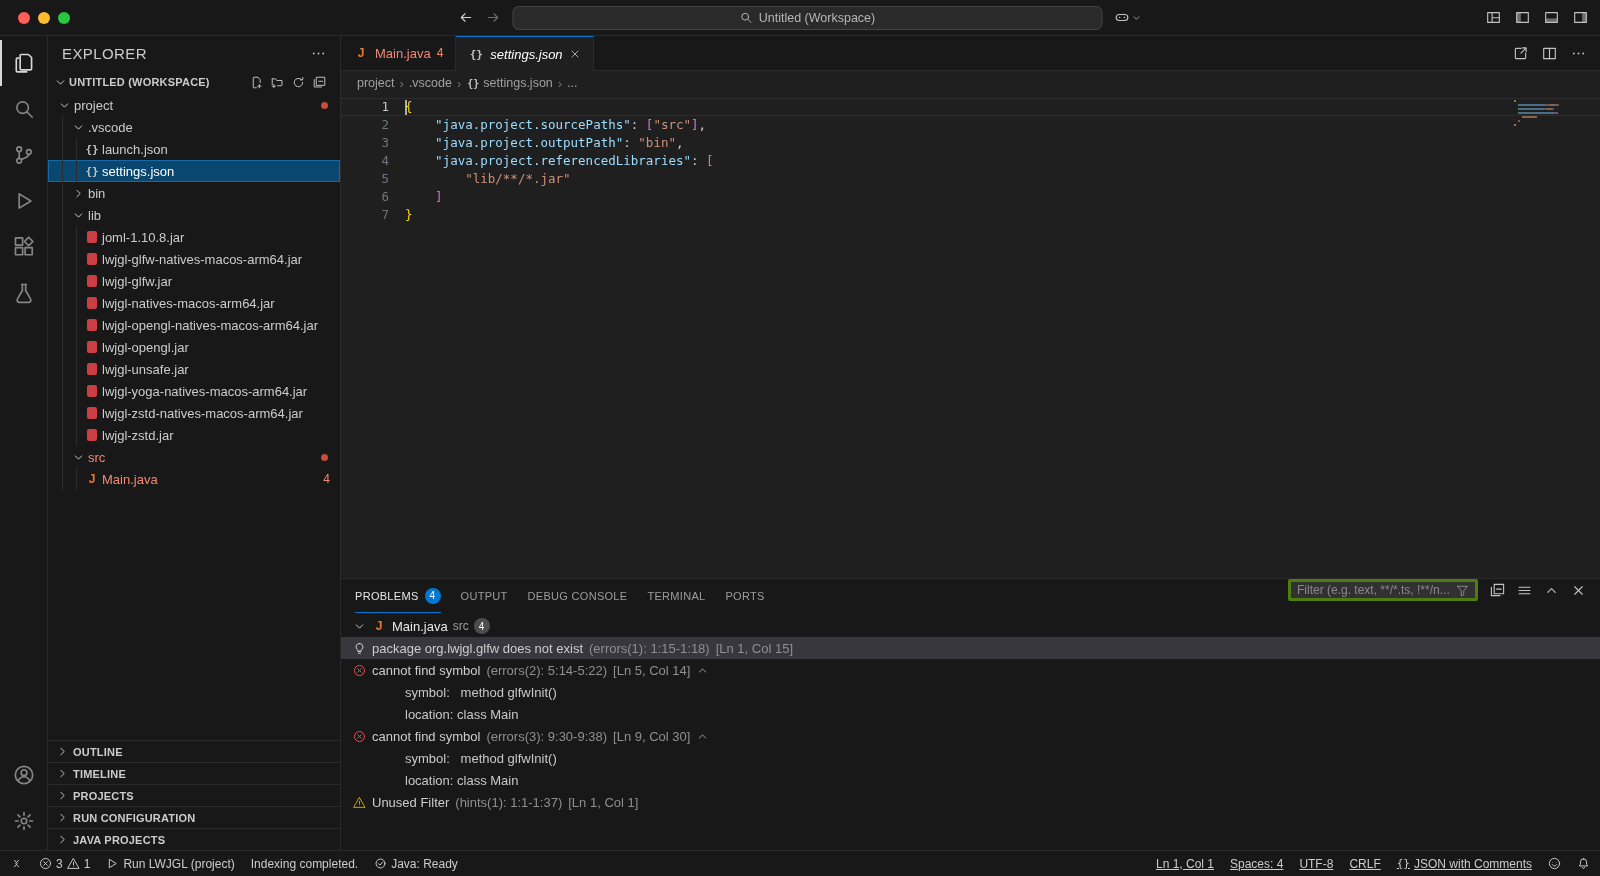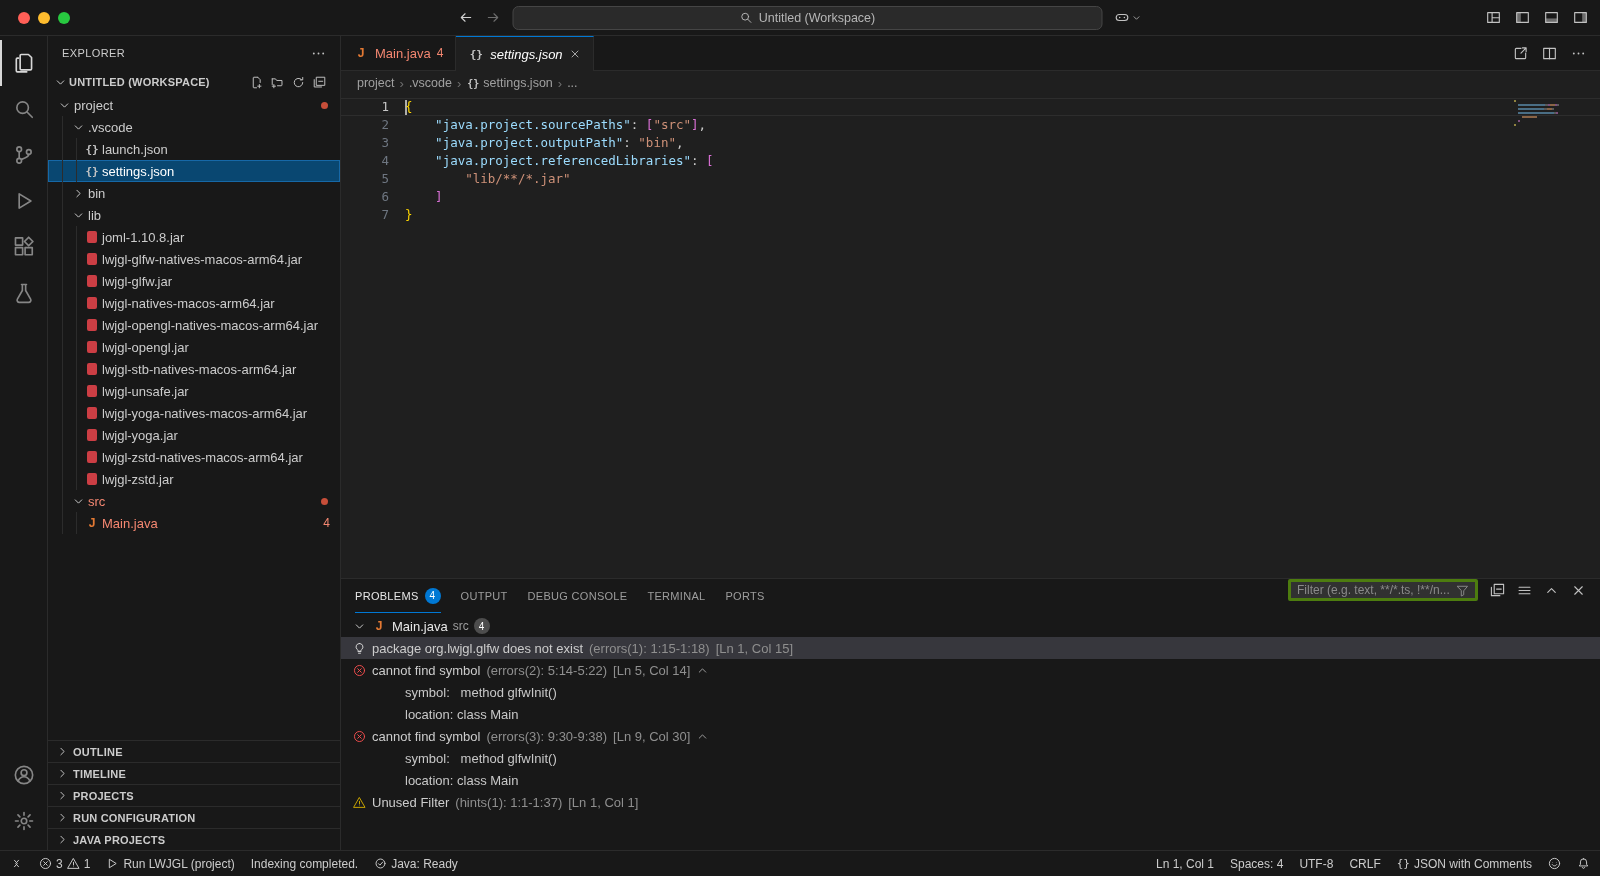--- a/index.html
+++ b/index.html
@@ -35,21 +35,21 @@
   .act { width:48px; height:46px; display:flex; align-items:center; justify-content:center;
     color:#868686; border-left:2px solid transparent; border-right:2px solid transparent; }
   .act svg { width:22px; height:22px; }
   .act.active { color:#d7d7d7; border-left:2px solid #d7d7d7; }
   .ab-bottom { margin-top:auto; padding-bottom:6px; }
 
   
   .sidebar { width:293px; background:#181818; border-right:1px solid #2b2b2b;
     display:flex; flex-direction:column; flex:none; min-height:0; }
   .sidebar-title { height:34px; flex:none; display:flex; align-items:center;
-    padding:0 14px; font-size:11px; color:#cccccc; letter-spacing:.4px; }
+    padding:0 14px; font-size:15px; color:#cccccc; letter-spacing:.4px; }
   .sidebar-title .icon { margin-left:auto; color:#c2c2c2; }
   .section-head { height:24px; flex:none; display:flex; align-items:center; gap:2px;
     padding:0 6px; font-size:11px; font-weight:700; color:#cccccc; }
   .section-head .lbl { margin-right:4px; letter-spacing:.2px; }
   .tbi { color:#c2c2c2; margin-left:8px; }
   .toolbar { margin-left:auto; display:flex; align-items:center; padding-right:8px; }
   .tree { flex:none; }
   .trow { height:22px; display:flex; align-items:center; position:relative; cursor:pointer; }
   .trow.lvl1::before,.trow.lvl2::before { content:""; position:absolute; left:14px; top:0; bottom:0; width:1px; background:#2c2c2c; }
   .trow.lvl2::after { content:""; position:absolute; left:28px; top:0; bottom:0; width:1px; background:#2c2c2c; }
@@ -125,21 +125,21 @@
   .prow.detail { padding-left:64px; color:#c8c8c8; }
   .prow [data-name="error-icon"]{ color:#f14c4c; }
   .prow [data-name="warning-icon"]{ color:#cca700; }
   .prow [data-name="lightbulb-icon"]{ color:#d7d7d7; }
   .prow .colchev { color:#9d9d9d; }
 
   
   .statusbar { height:26px; flex:none; background:#181818; border-top:1px solid #2b2b2b;
     display:flex; align-items:center; padding:0 10px; font-size:12px; color:#cccccc; }
   .sb-group { display:flex; align-items:center; gap:16px; }
-  .sb-group.right { margin-left:auto; }
+  .sb-group.right { margin-left:auto;text-decoration:underline; }
   .sb-item { display:flex; align-items:center; gap:4px; cursor:pointer; }
   .sb-item .icon svg { width:13px; height:13px; }
   .txtic { font-family:"DejaVu Sans Mono",monospace; font-size:11px; }
 </style>
 </head>
 <body>
 
 <div class="window" data-name="vscode-window">
 
   <div class="titlebar" data-name="titlebar">
@@ -380,43 +380,31 @@
               <i></i>
             </span>
             <span class="tlabel">lwjgl-opengl-natives-macos-arm64.jar</span>
           </div>
           <div class="trow lvl2" data-name="tree-item-lwjgl-opengl.jar" style="padding-left:36px">
             <span class="ficon jar" data-name="jar-icon">
               <i></i>
             </span>
             <span class="tlabel">lwjgl-opengl.jar</span>
           </div>
-          <div class="trow lvl2" data-name="tree-item-lwjgl-stb-natives-macos-arm64.jar" style="padding-left:36px">
-            <span class="ficon jar" data-name="jar-icon">
-              <i></i>
-            </span>
-            <span class="tlabel">lwjgl-stb-natives-macos-arm64.jar</span>
-          </div>
           <div class="trow lvl2" data-name="tree-item-lwjgl-unsafe.jar" style="padding-left:36px">
             <span class="ficon jar" data-name="jar-icon">
               <i></i>
             </span>
             <span class="tlabel">lwjgl-unsafe.jar</span>
           </div>
           <div class="trow lvl2" data-name="tree-item-lwjgl-yoga-natives-macos-arm64.jar" style="padding-left:36px">
             <span class="ficon jar" data-name="jar-icon">
               <i></i>
             </span>
             <span class="tlabel">lwjgl-yoga-natives-macos-arm64.jar</span>
-          </div>
-          <div class="trow lvl2" data-name="tree-item-lwjgl-yoga.jar" style="padding-left:36px">
-            <span class="ficon jar" data-name="jar-icon">
-              <i></i>
-            </span>
-            <span class="tlabel">lwjgl-yoga.jar</span>
           </div>
           <div class="trow lvl2" data-name="tree-item-lwjgl-zstd-natives-macos-arm64.jar" style="padding-left:36px">
             <span class="ficon jar" data-name="jar-icon">
               <i></i>
             </span>
             <span class="tlabel">lwjgl-zstd-natives-macos-arm64.jar</span>
           </div>
           <div class="trow lvl2" data-name="tree-item-lwjgl-zstd.jar" style="padding-left:36px">
             <span class="ficon jar" data-name="jar-icon">
               <i></i>

